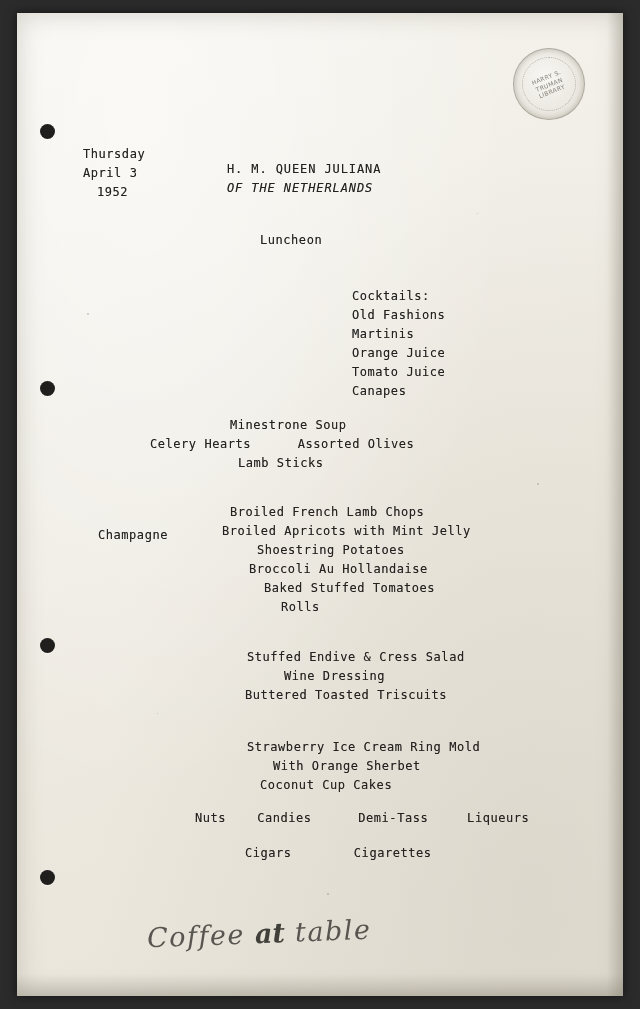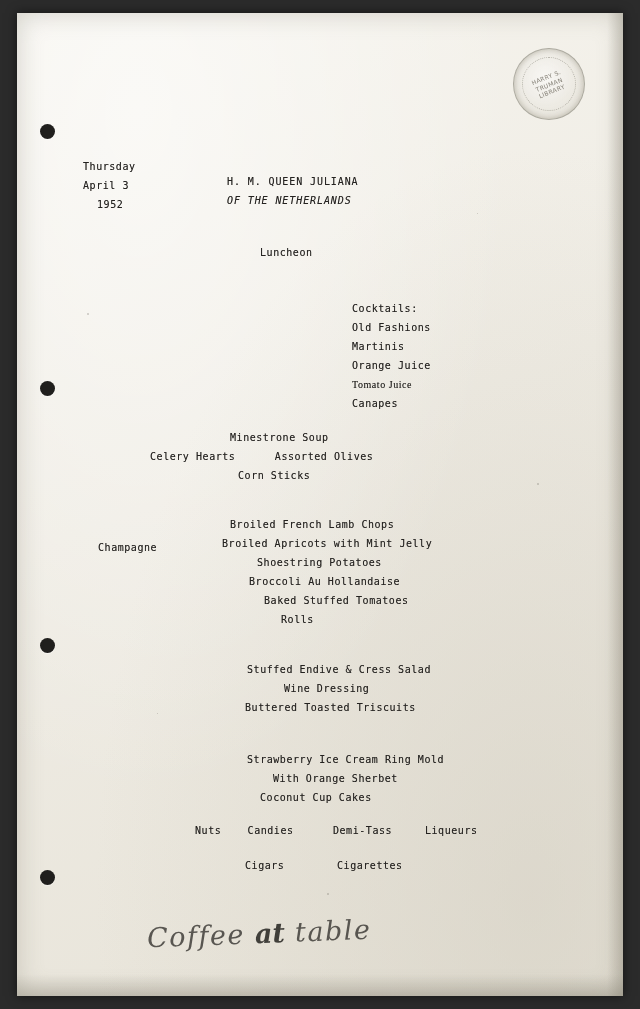--- a/index.html
+++ b/index.html
@@ -107,24 +107,23 @@
     transform: rotate(-22deg);
     user-select: none;
   }
 
   
   #typed {
     position: absolute;
     inset: 0;
     color: #242220;
     font-family: "DejaVu Sans Mono", monospace;
-    font-size: 10px;
+    font-size: 12px;
     letter-spacing: 0.55px;
     line-height: 17.6px;
-    margin-top: 12px;
   }
   .line {
     position: absolute;
     white-space: pre;
     text-shadow: 0 0 0.6px rgba(40,38,34,0.45);
   }
 
   
   #handwriting {
     position: absolute;
@@ -176,26 +175,26 @@
 
       <div class="line" style="left:210px; top:148px; letter-spacing:0.9px;">H. M. QUEEN JULIANA</div>
       <div class="line" style="left:210px; top:167px; letter-spacing:0.9px;font-style:italic;">OF THE NETHERLANDS</div>
 
       <div class="line" style="left:243px; top:219px;">Luncheon</div>
 
       <div class="line" style="left:335px; top:275px;">Cocktails:</div>
       <div class="line" style="left:335px; top:294px;">Old Fashions</div>
       <div class="line" style="left:335px; top:313px;">Martinis</div>
       <div class="line" style="left:335px; top:332px;">Orange Juice</div>
-      <div class="line" style="left:335px; top:351px;font-family:Liberation Serif, serif;">Tomato Juice</div>
+      <div class="line" style="left:335px; top:351px;">Tomato Juice</div>
       <div class="line" style="left:335px; top:370px;">Canapes</div>
 
       <div class="line" style="left:213px; top:404px;">Minestrone Soup</div>
       <div class="line" style="left:133px; top:423px;">Celery Hearts      Assorted Olives</div>
-      <div class="line" style="left:221px; top:442px;">Corn Sticks</div>
+      <div class="line" style="left:221px; top:442px;">Lamb Sticks</div>
 
       <div class="line" style="left:81px; top:514px;">Champagne</div>
 
       <div class="line" style="left:205px; top:510px;">Broiled Apricots with Mint Jelly</div>
       <div class="line" style="left:213px; top:491px;">Broiled French Lamb Chops</div>
       <div class="line" style="left:240px; top:529px;">Shoestring Potatoes</div>
       <div class="line" style="left:232px; top:548px;">Broccoli Au Hollandaise</div>
       <div class="line" style="left:235px; top:567px;padding-left:12px;">Baked Stuffed Tomatoes</div>
       <div class="line" style="left:264px; top:586px;">Rolls</div>
 

